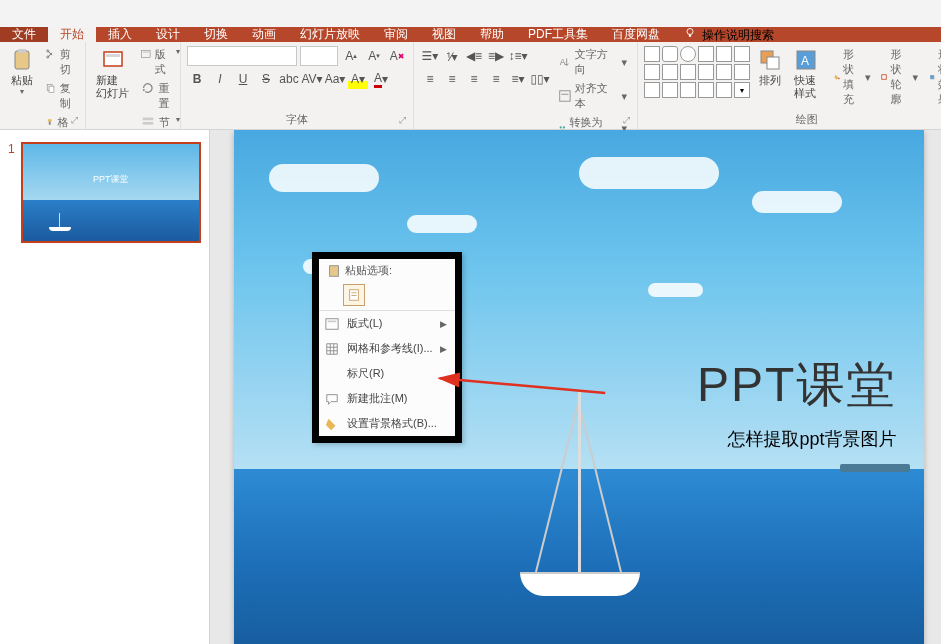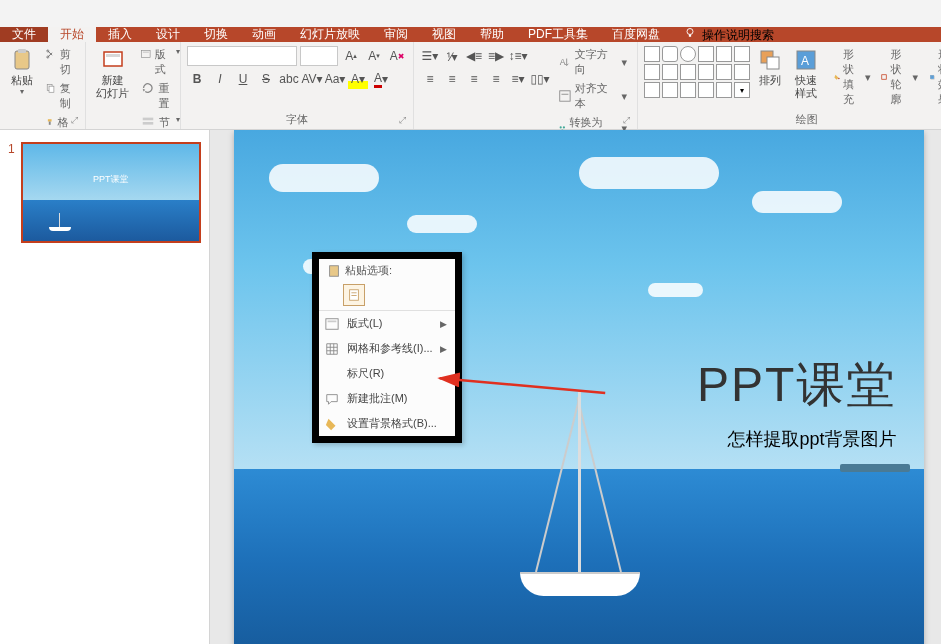--- a/index.html
+++ b/index.html
@@ -15,21 +15,21 @@
     
     
     .ribbon { background: #f3f2f1; border-bottom: 1px solid #d4d4d4; height: 88px; display: flex; }
     .ribbon-group { border-right: 1px solid #e0e0e0; padding: 4px 6px 2px; display: flex; flex-direction: column; justify-content: space-between; position: relative; }
     .group-label { font-size: 11px; color: #666; text-align: center; padding-top: 2px; }
     .group-content { display: flex; align-items: flex-start; gap: 4px; flex: 1; }
     .dialog-launcher { position: absolute; bottom: 2px; right: 2px; width: 12px; height: 12px; color: #888; font-size: 9px; cursor: pointer; }
     
     .big-btn { display: flex; flex-direction: column; align-items: center; padding: 2px 4px; cursor: pointer; }
     .big-btn-icon { width: 24px; height: 24px; margin-bottom: 2px; }
-    .big-btn-label { font-size: 11px; color: #444; line-height: 1.2; text-align: center; }
+    .big-btn-label { font-size: 11px; color: #444; line-height: 1.2; text-align: left; }
     
     .small-btns { display: flex; flex-direction: column; gap: 2px; }
     .small-btn { display: flex; align-items: flex-start; gap: 4px; padding: 1px 4px; cursor: pointer; font-size: 11px; color: #666; }
     .small-icon { width: 14px; height: 14px; }
     
     .font-group-content { display: flex; flex-direction: column; gap: 3px; flex: 1; }
     .font-row { display: flex; gap: 3px; align-items: center; }
     .font-name { width: 110px; height: 20px; border: 1px solid #c8c8c8; background: #fff; padding: 0 4px; font-size: 11px; color: #888; display: flex; align-items: center; }
     .font-size { width: 38px; height: 20px; border: 1px solid #c8c8c8; background: #fff; padding: 0 4px; font-size: 11px; display: flex; align-items: center; }
     .icon-btn { width: 20px; height: 20px; display: flex; align-items: center; justify-content: center; cursor: pointer; color: #555; font-size: 12px; }

